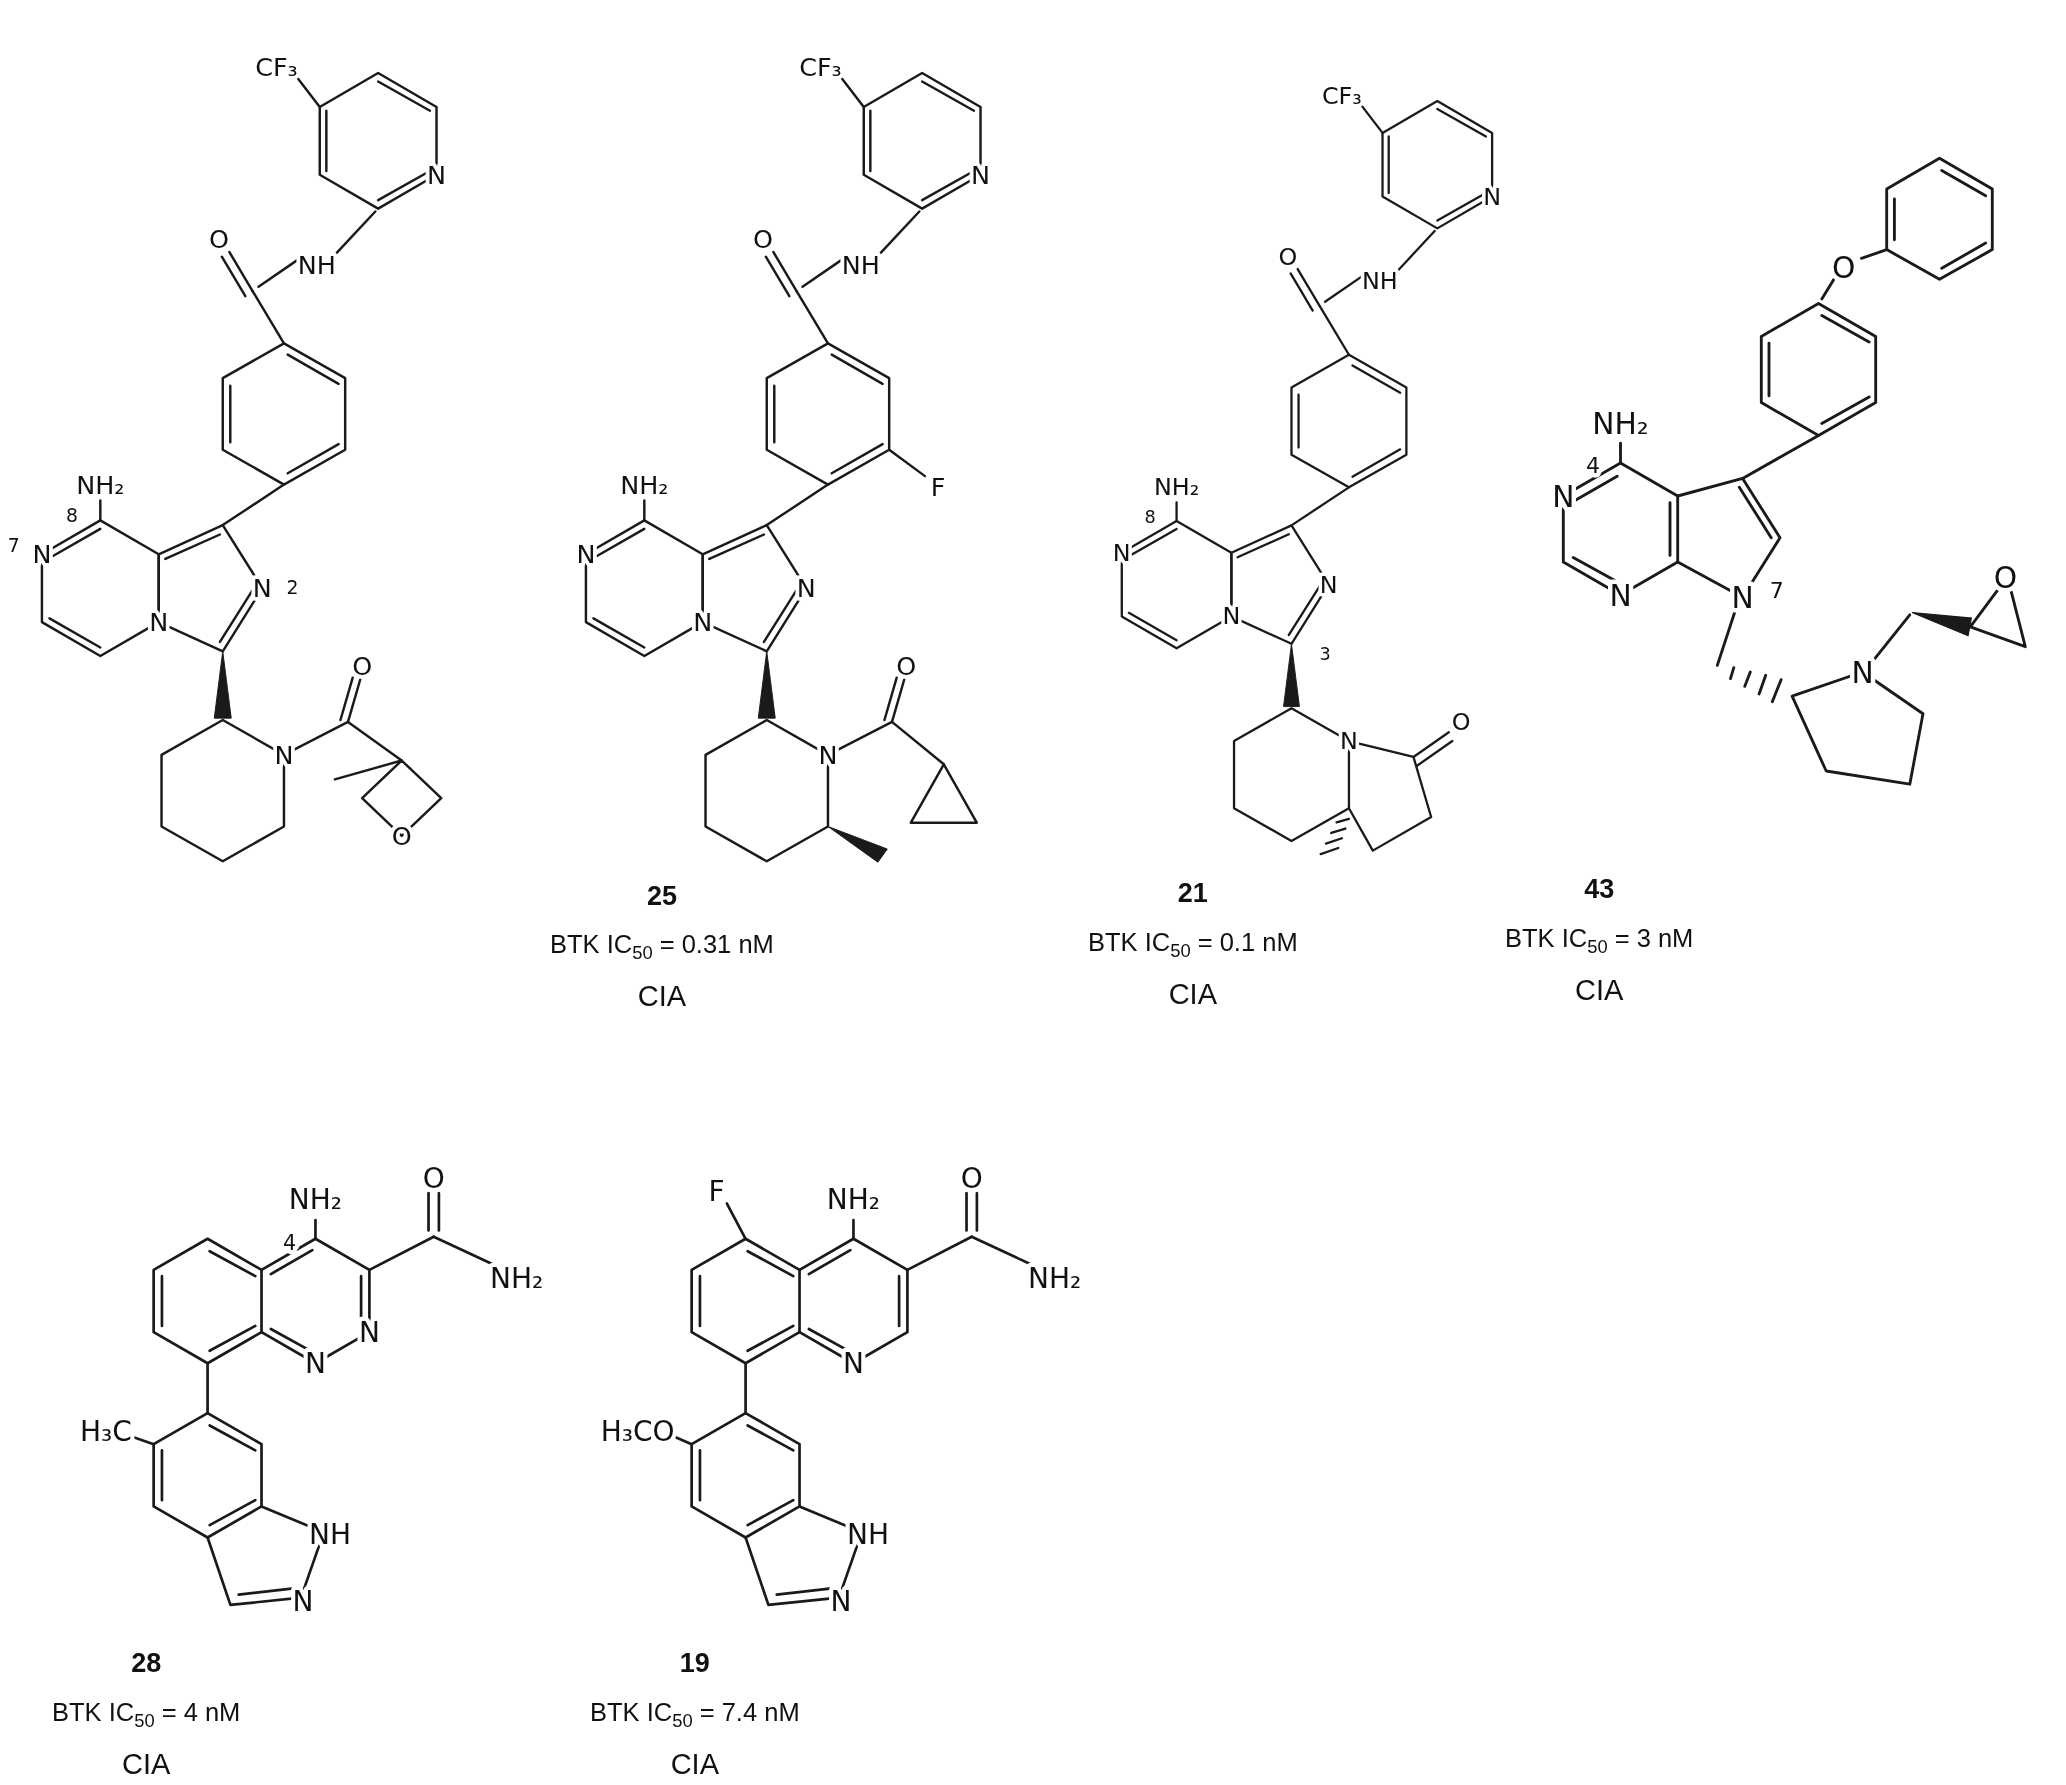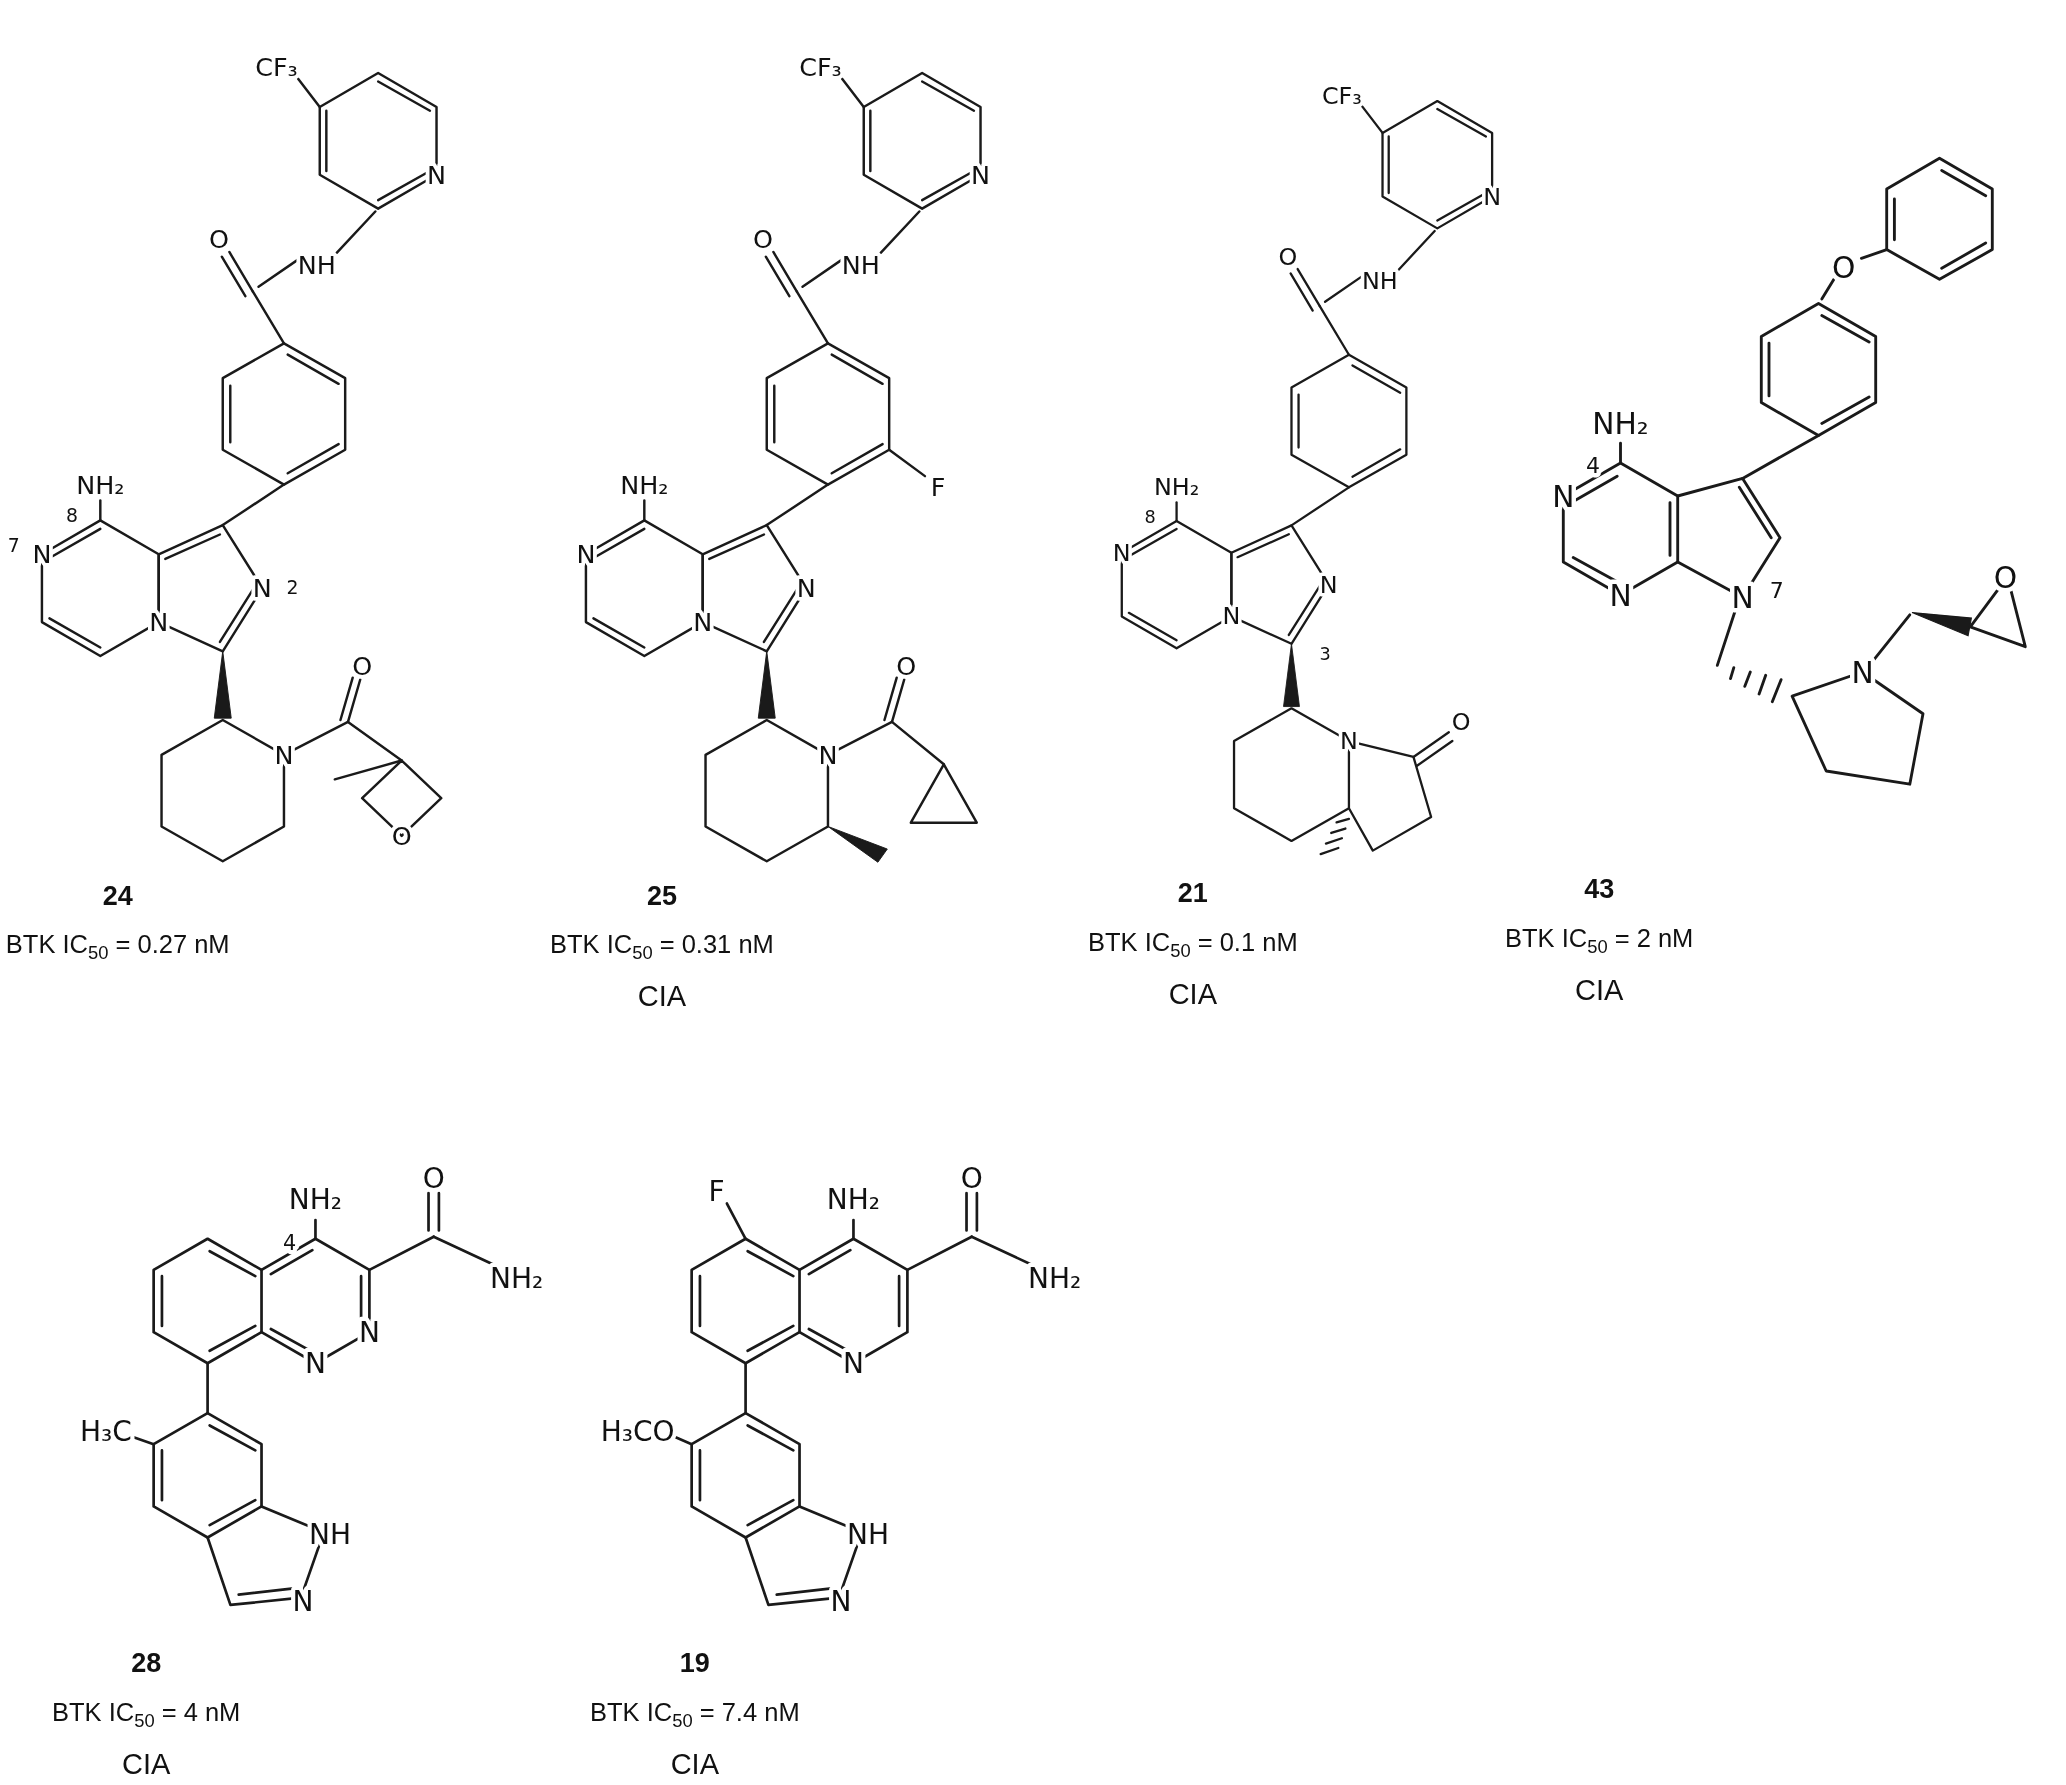--- a/index.html
+++ b/index.html
@@ -53,25 +53,20 @@
     <text x="70" y="538" class="num">8</text>
     <text x="8" y="570" class="num">7</text>
     <text x="38" y="579">N</text>
     <text x="162" y="651">N</text>
     <text x="272" y="615">N</text>
     <text x="304" y="614" class="num">2</text>
     <text x="295" y="792">N</text>
     <text x="378" y="698">O</text>
     <text x="420" y="878">O</text>
   </svg>
-  <div class="caption">
-    <div class="cnum">24</div>
-    <div class="cpotency"><span>BTK IC</span><sub>50</sub><span> = 0.27 nM</span></div>
-    <div class="cmodel"></div>
-  </div>
 </div>
 
 <div class="compound" style="left:550px;top:8.7px;width:490px;">
   <svg width="490" height="857" viewBox="0 0 520 910">
     <g>
       <path class="bond" d="M395,68 L457,104 L457,176 L395,212 L333,176 L333,104 Z"></path>
       <path class="bond" d="M395,77 L450,108 M450,172 L395,203 M340,172 L340,108"></path>
       <path class="bond" d="M310,74 L333,104"></path>
       <path class="bond" d="M351,259 L392,215 M313,264 L268,295"></path>
       <path class="bond" d="M262,300 L237,258 M254,305 L229,263"></path>
@@ -182,21 +177,21 @@
     <text x="80" y="302" class="num">4</text>
     <text x="53" y="330">N</text>
     <text x="105" y="420">N</text>
     <text x="216" y="422">N</text>
     <text x="247" y="416" class="num">7</text>
     <text x="325" y="490">N</text>
     <text x="455" y="404">O</text>
   </svg>
   <div class="caption">
     <div class="cnum">43</div>
-    <div class="cpotency"><span>BTK IC</span><sub>50</sub><span> = 2 nM</span></div>
+    <div class="cpotency"><span>BTK IC</span><sub>50</sub><span> = 3 nM</span></div>
     <div class="cmodel">CIA</div>
   </div>
 </div>
 
 <div class="compound" style="left:52px;top:1135px;width:529px;">
   <svg width="529" height="498" viewBox="0 0 510 480">
     <g>
       <path class="bond" d="M150,100 L202,130 L202,190 L150,220 L98,190 L98,130 Z"></path>
       <path class="bond" d="M152,112 L196,136 M196,184 L152,208 M106,184 L106,136"></path>
       <path class="bond" d="M202,130 L254,100 L306,130 L306,190 L254,220 L202,190"></path>

